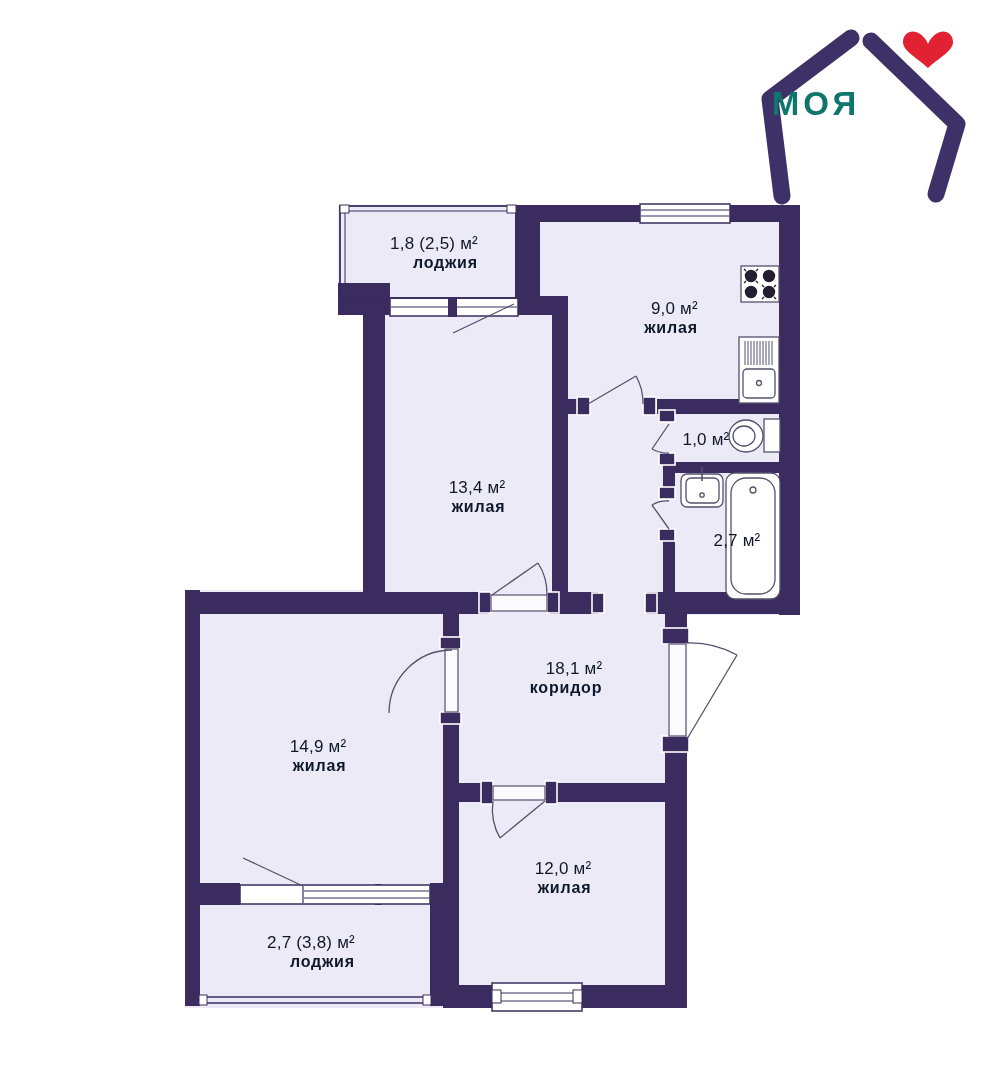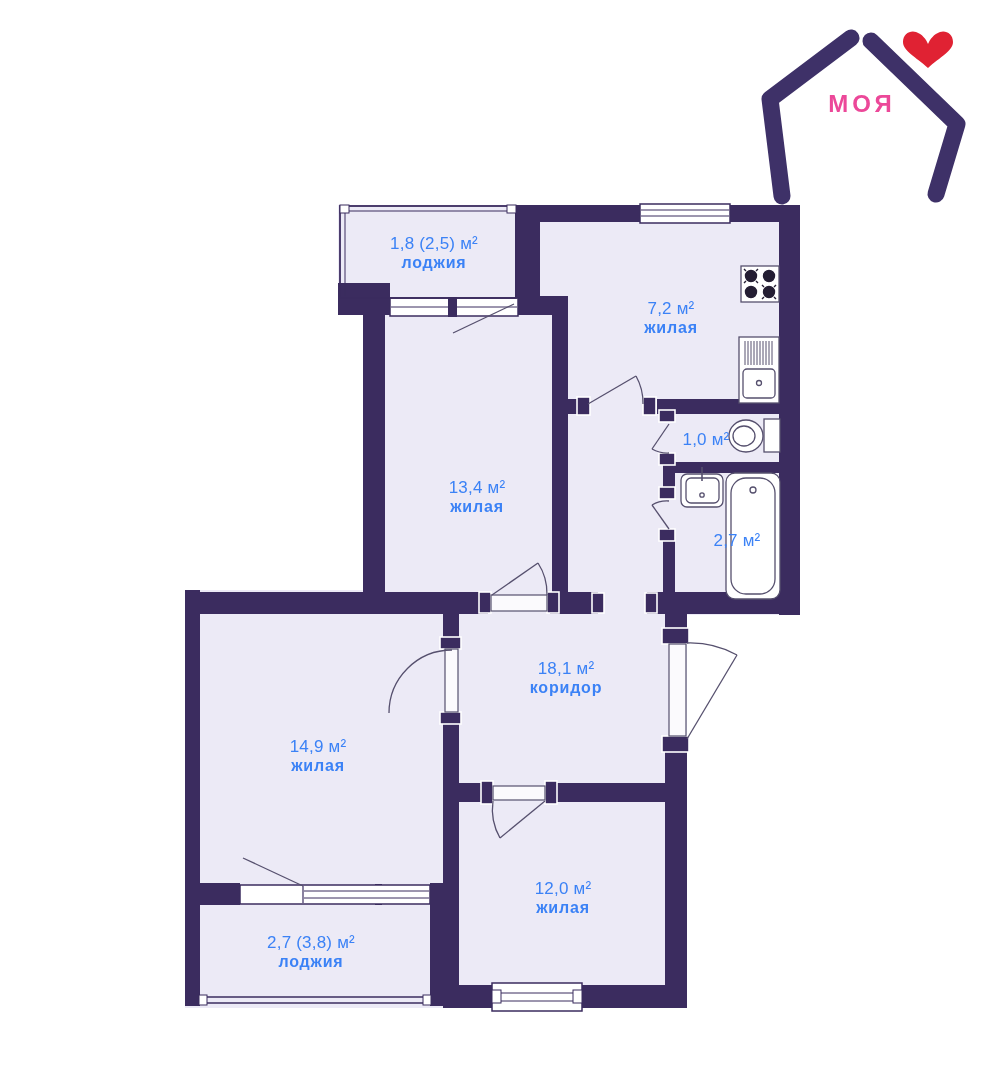--- a/index.html
+++ b/index.html
@@ -1,26 +1,26 @@
 <!DOCTYPE html>
 <html><head>
 <meta charset="utf-8">
 <style>
   html,body{margin:0;padding:0;background:#ffffff;}
   #canvas{position:relative;width:994px;height:1080px;background:#ffffff;overflow:hidden;
           font-family:"Liberation Sans", sans-serif;}
   #plan-svg{position:absolute;left:0;top:0;}
-  .room-label{position:absolute;transform:translate(-50%,-50%);text-align:center;
-              color:#3b82f6;line-height:1.1;white-space:nowrap;}
+  .room-label{position:absolute;transform:translate(-50%,-50%);text-align:right;
+              color:#0f172a;line-height:1.1;white-space:nowrap;}
   .room-label .area{font-size:17px;font-weight:400;letter-spacing:0.2px;}
   .room-label .rname{font-size:16px;font-weight:700;letter-spacing:0.8px;}
   .room-label .rname:empty{display:none;}
   .logo-word{position:absolute;transform:translate(-50%,-50%);white-space:nowrap;}
-  #logo-word-top{left:862px;top:104px;font-size:24px;font-weight:800;
-                 color:#ec4899;letter-spacing:4px;}
+  #logo-word-top{left:816px;top:104px;font-size:33px;font-weight:800;
+                 color:#0f766e;letter-spacing:4px;}
   #logo-word-bottom{left:856px;top:156px;font-size:64px;font-weight:800;
                     color:#D7202F;letter-spacing:-2px;}
 </style>
 </head>
 <body>
 
 <div id="canvas">
 
 <svg id="plan-svg" width="994" height="1080" viewBox="0 0 994 1080">
 
@@ -232,21 +232,21 @@
   </g>
 </svg>
 
   <div class="logo-word" id="logo-word-top">МОЯ</div>
 
   <div class="room-label" style="left:434px;top:253px">
     <div class="area">1,8 (2,5) м²</div>
     <div class="rname">лоджия</div>
   </div>
   <div class="room-label" style="left:671px;top:318px">
-    <div class="area">7,2 м²</div>
+    <div class="area">9,0 м²</div>
     <div class="rname">жилая</div>
   </div>
   <div class="room-label" style="left:477px;top:497px">
     <div class="area">13,4 м²</div>
     <div class="rname">жилая</div>
   </div>
   <div class="room-label" style="left:706px;top:440px">
     <div class="area">1,0 м²</div>
 
   </div>
@@ -255,21 +255,21 @@
 
   </div>
   <div class="room-label" style="left:566px;top:678px">
     <div class="area">18,1 м²</div>
     <div class="rname">коридор</div>
   </div>
   <div class="room-label" style="left:318px;top:756px">
     <div class="area">14,9 м²</div>
     <div class="rname">жилая</div>
   </div>
-  <div class="room-label" style="left:563px;top:898px">
+  <div class="room-label" style="left:563px;top:878px">
     <div class="area">12,0 м²</div>
     <div class="rname">жилая</div>
   </div>
   <div class="room-label" style="left:311px;top:952px">
     <div class="area">2,7 (3,8) м²</div>
     <div class="rname">лоджия</div>
   </div>
 
 </div>
 

